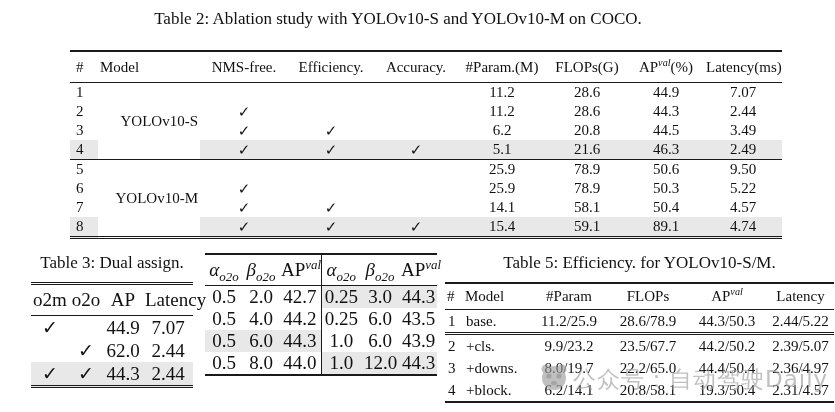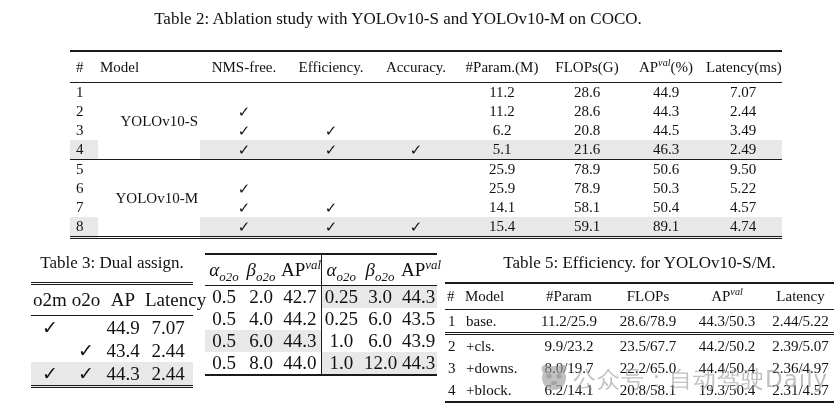--- a/index.html
+++ b/index.html
@@ -199,21 +199,21 @@
     <tbody id="t3-body">
         <tr>
           <td>✓</td>
           <td></td>
           <td>44.9</td>
           <td>7.07</td>
         </tr>
         <tr>
           <td></td>
           <td>✓</td>
-          <td>43.4</td>
+          <td>62.0</td>
           <td>2.44</td>
         </tr>
         <tr class="hl">
           <td>✓</td>
           <td>✓</td>
           <td>44.3</td>
           <td>2.44</td>
         </tr>
       </tbody>
   </table>

